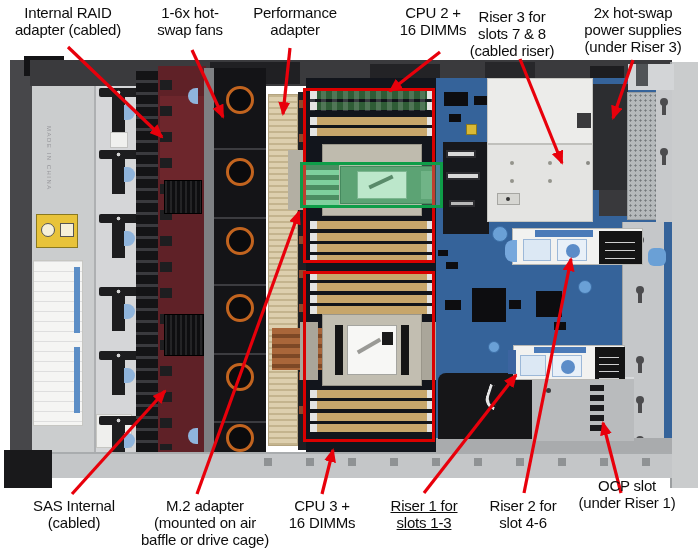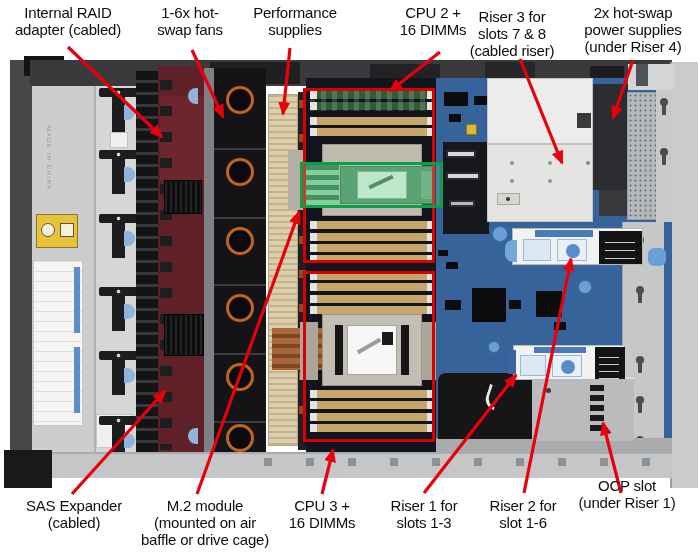--- a/index.html
+++ b/index.html
@@ -255,34 +255,34 @@
   <line x1="424" y1="493" x2="516" y2="375" stroke="#e8000b" stroke-width="3.2" marker-end="url(#ah)"></line>
   <line x1="524" y1="493" x2="571" y2="259" stroke="#e8000b" stroke-width="3.2" marker-end="url(#ah)"></line>
   <line x1="621" y1="493" x2="603" y2="423" stroke="#e8000b" stroke-width="3.2" marker-end="url(#ah)"></line>
 </svg>
 
 <div class="co" style="left:2px;top:4px;width:132px;">Internal RAID
 adapter (cabled)</div>
 <div class="co" style="left:142px;top:4px;width:96px;">1-6x hot-
 swap fans</div>
 <div class="co" style="left:240px;top:4px;width:110px;">Performance
-supplies</div>
+adapter</div>
 <div class="co" style="left:385px;top:4px;width:96px;">CPU 2 +
 16 DIMMs</div>
 <div class="co" style="left:454px;top:8px;width:116px;">Riser 3 for
 slots 7 &amp; 8
 (cabled riser)</div>
 <div class="co" style="left:567px;top:4px;width:132px;">2x hot-swap
 power supplies
-(under Riser 4)</div>
-<div class="co" style="left:4px;top:497px;width:140px;">SAS Expander
+(under Riser 3)</div>
+<div class="co" style="left:4px;top:497px;width:140px;">SAS Internal
 (cabled)</div>
-<div class="co" style="left:120px;top:497px;width:170px;">M.2 module
+<div class="co" style="left:120px;top:497px;width:170px;">M.2 adapter
 (mounted on air
 baffle or drive cage)</div>
 <div class="co" style="left:276px;top:497px;width:92px;">CPU 3 +
 16 DIMMs</div>
-<div class="co" style="left:374px;top:497px;width:100px;">Riser 1 for
+<div class="co" style="left:374px;top:497px;width:100px;text-decoration:underline;">Riser 1 for
 slots 1-3</div>
 <div class="co" style="left:473px;top:497px;width:100px;">Riser 2 for
-slot 1-6</div>
+slot 4-6</div>
 <div class="co" style="left:561px;top:477px;width:132px;">OCP slot
 (under Riser 1)</div>
 
 </body></html>

